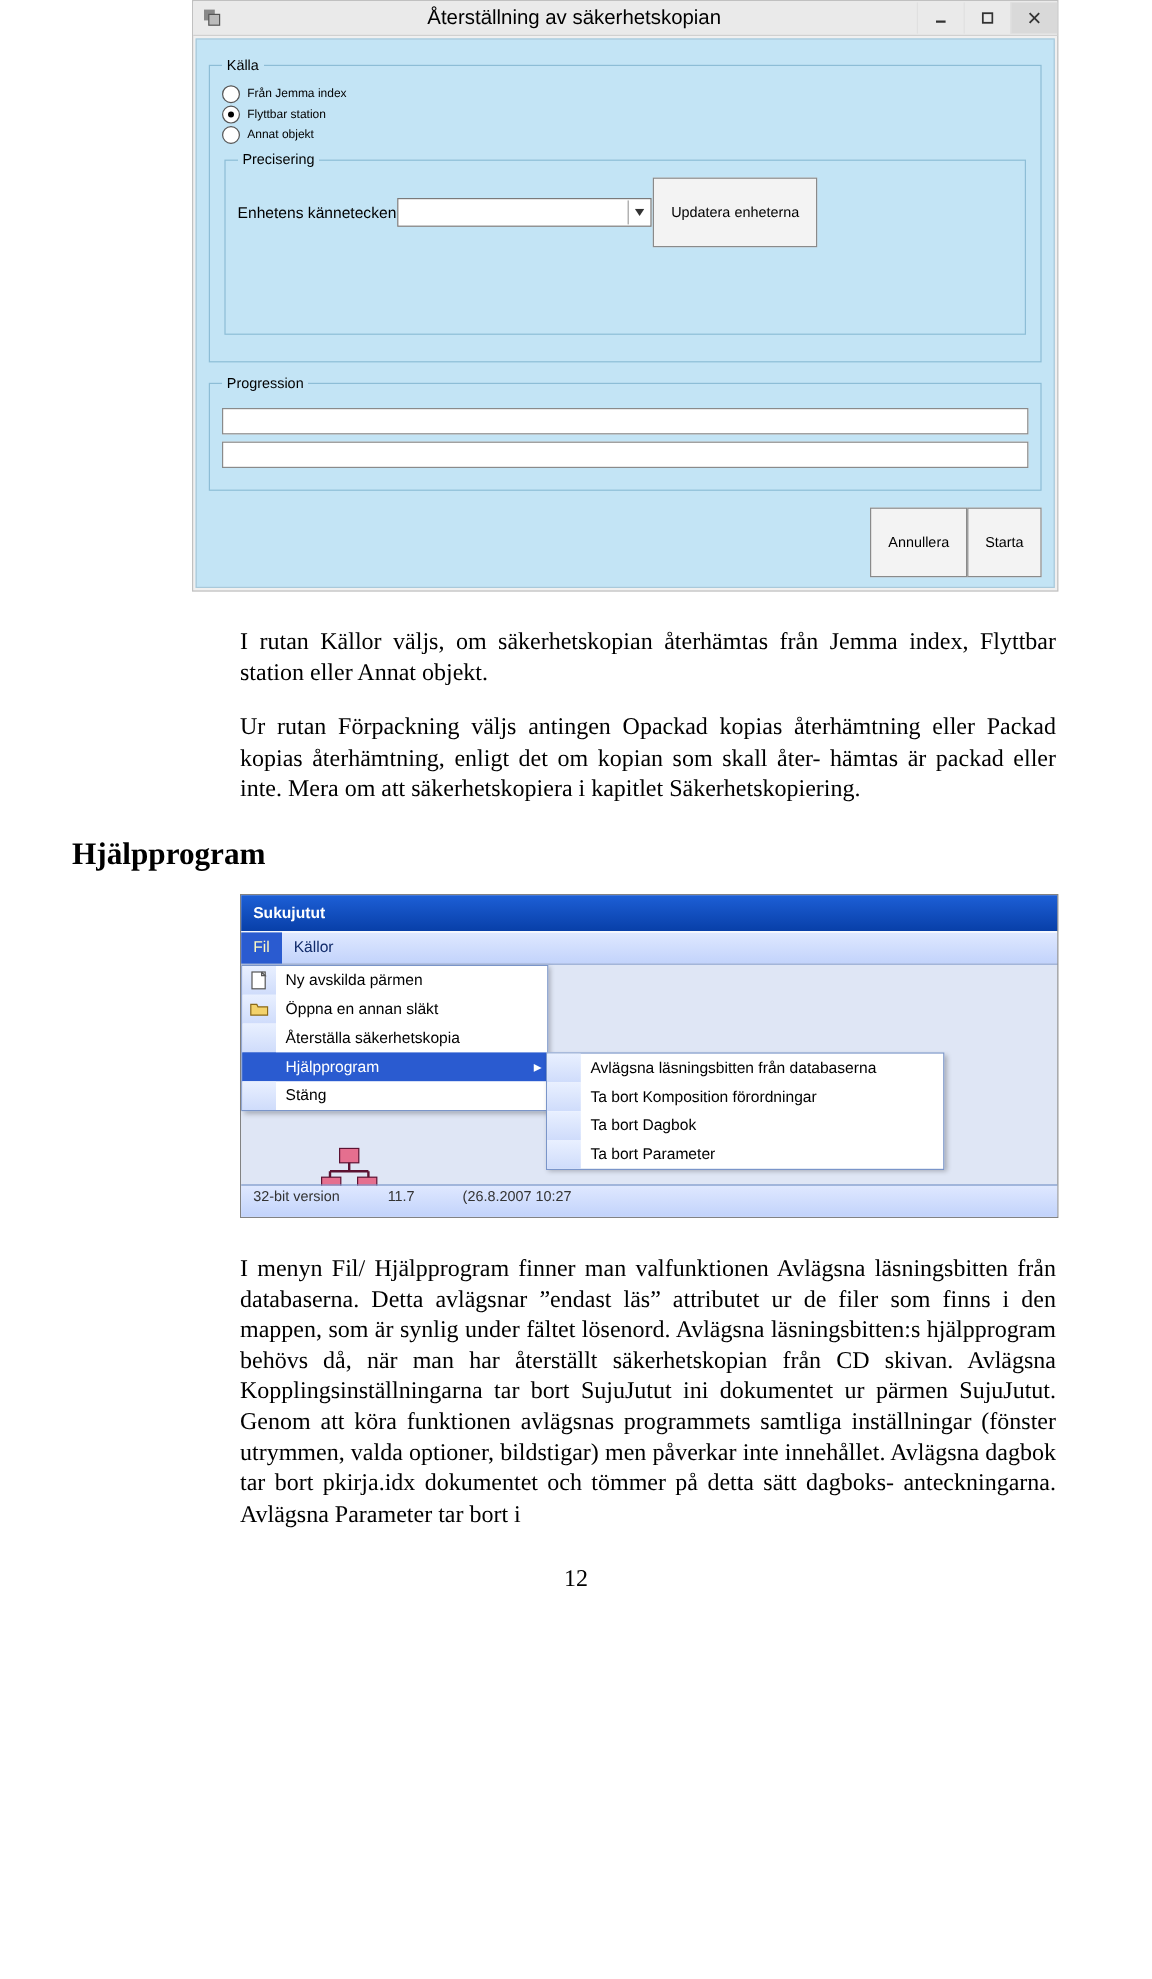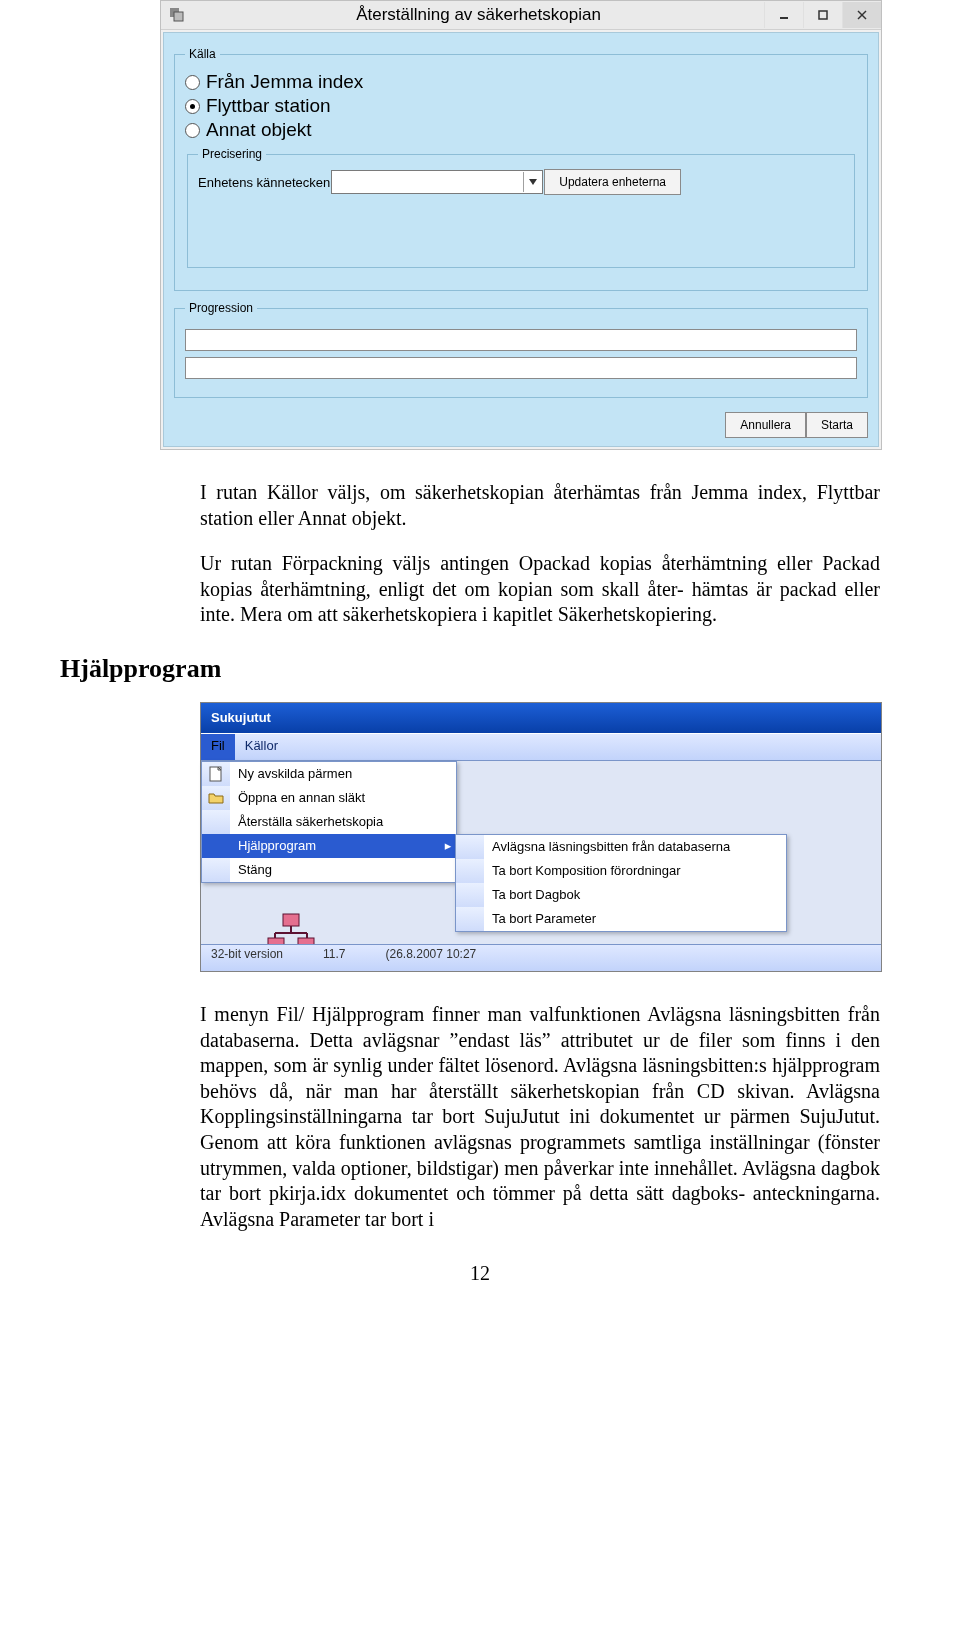--- a/index.html
+++ b/index.html
@@ -64,21 +64,21 @@
   }
   fieldset.grp > legend {
     font-size: 12px;
     padding: 0 4px;
     color: #000;
   }
   .radio-row {
     display: flex;
     align-items: center;
     margin: 2px 0;
-    font-size: 19px;
+    font-size: 10px;
   }
   .radio-row .rb {
     width: 13px; height: 13px;
     border-radius: 50%;
     border: 1px solid #555;
     background: #fff;
     margin-right: 6px;
     display: inline-flex;
     align-items: center;
     justify-content: center;
@@ -109,21 +109,21 @@
     border-left: 1px solid #a0a0a0;
     display: inline-flex;
     align-items: center;
     justify-content: center;
   }
   .winbtn {
     display: inline-flex;
     align-items: center;
     justify-content: center;
     height: 24px;
-    padding: 0 14px;
+    padding: 16px 14px;
     background: #f3f3f3;
     border: 1px solid #8a8a8a;
     font-size: 12px;
     font-family: Tahoma, Arial, sans-serif;
   }
   .progress-slot {
     height: 20px;
     background: #fff;
     border: 1px solid #8a8a8a;
     margin: 6px 0;
@@ -170,21 +170,21 @@
     display: flex;
     align-items: stretch;
     background: linear-gradient(#dfe8ff, #c2d3fb);
     border-top: 1px solid #fff;
     border-bottom: 1px solid #7a95c9;
   }
   .dlg2-menubar .mitem {
     padding: 4px 10px;
     color: #102a6a;
   }
-  .dlg2-menubar .mitem.open { background: #2a5bd0; color: #000000; }
+  .dlg2-menubar .mitem.open { background: #2a5bd0; color: #fef9c3; }
   .dlg2-body {
     position: relative;
     height: 210px;
     background: #dfe6f5;
   }
   .dropdown {
     position: absolute;
     top: 0; left: 0;
     width: 254px;
     background: #fff;

